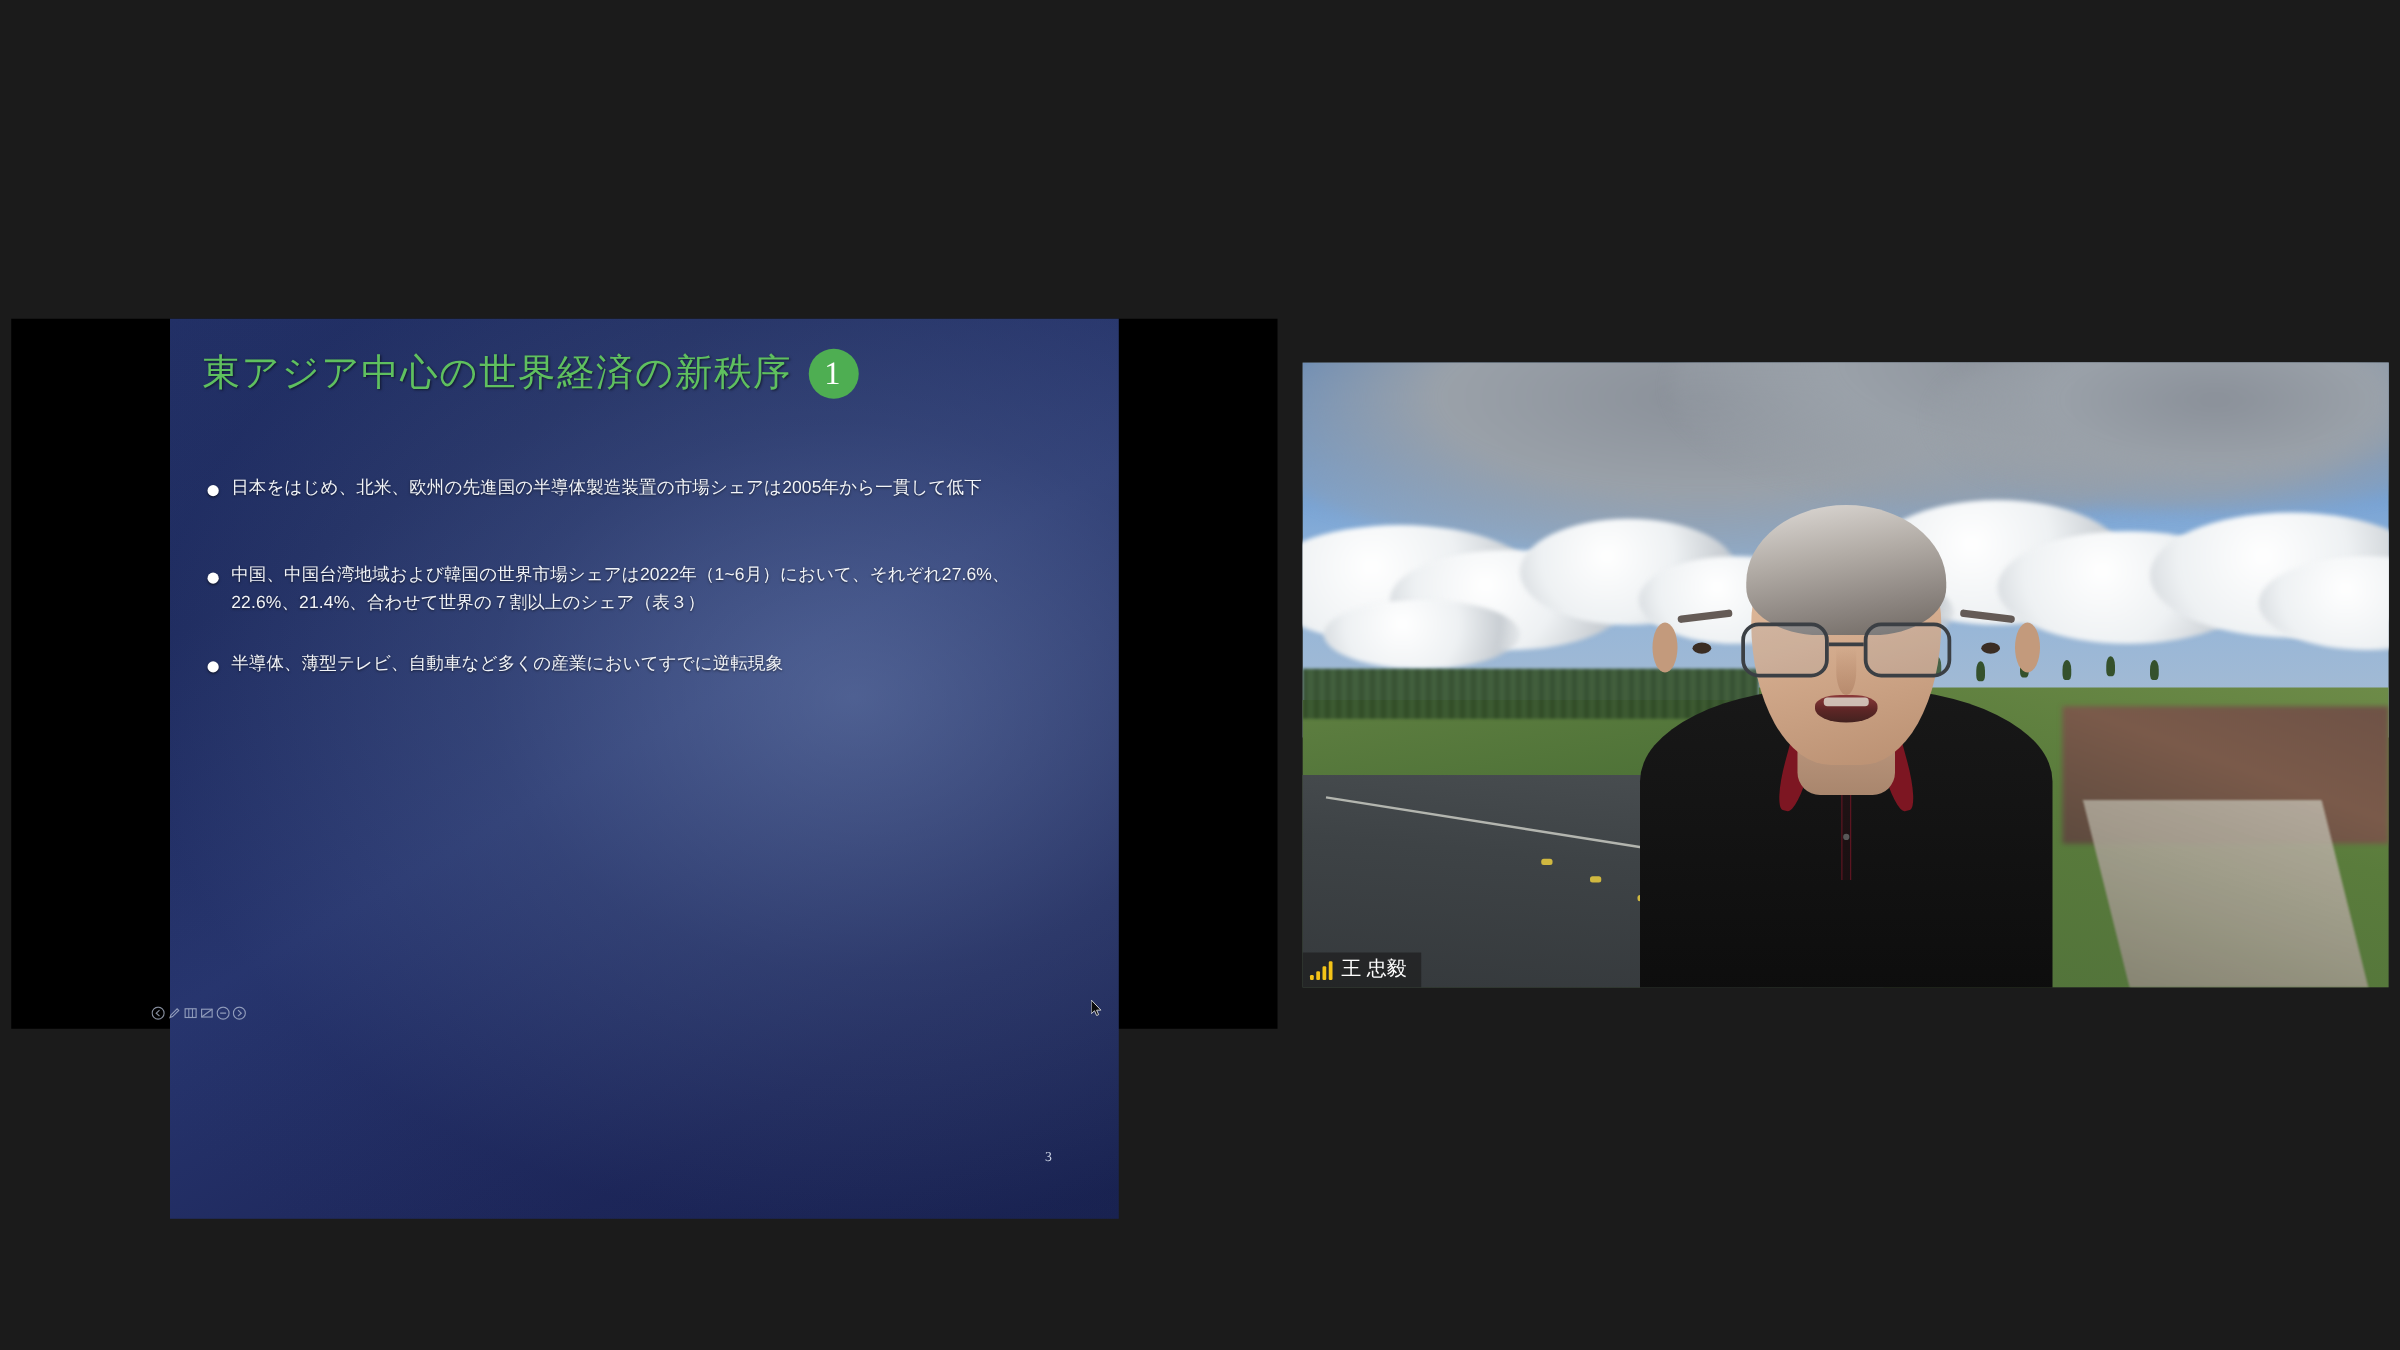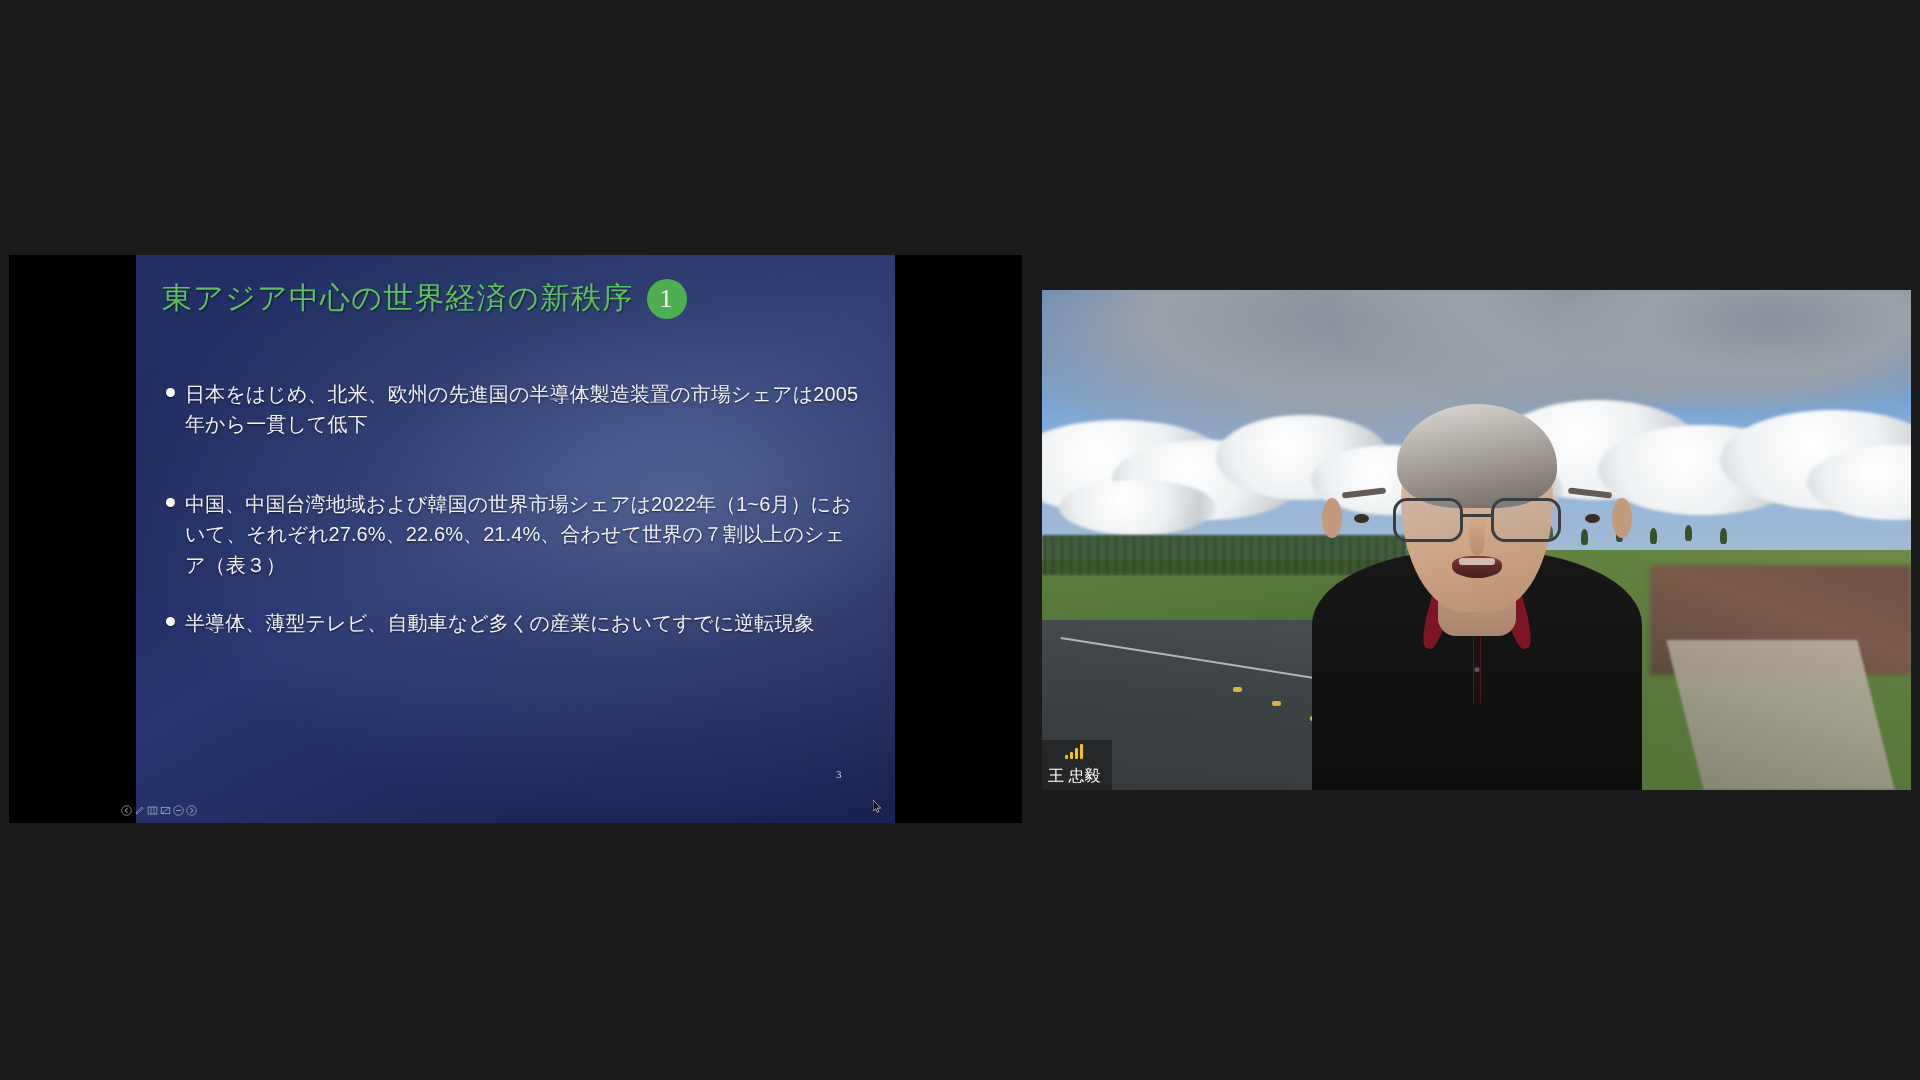--- a/index.html
+++ b/index.html
@@ -12,21 +12,21 @@
   #app { position:relative; width:1920px; height:1080px; background:#1b1b1b; }
 
   
   .share-stage {
     position:absolute; left:9px; top:255px;
     width:1013px; height:568px;
     background:#000000;
   }
   .slide {
     position:absolute; left:127px; top:0;
-    width:759px; height:568px;
+    width:759px; height:720px;
     background:
       radial-gradient(ellipse 120% 95% at 72% 42%, rgba(120,142,186,0.50) 0%, rgba(86,106,150,0.30) 32%, rgba(40,58,110,0.05) 62%, rgba(20,34,84,0) 80%),
       linear-gradient(150deg, #223066 0%, #1f2c60 22%, #27356e 48%, #1c2558 78%, #18214f 100%);
     overflow:hidden;
     text-decoration:underline;
   }
 
   .slide-title {
     position:absolute; left:26px; top:23px;
     display:flex; align-items:center; gap:13px;
@@ -45,21 +45,21 @@
     flex:none;
   }
 
   .bullets {
     position:absolute; left:25px; top:124px;
     width:700px;
   }
   .bullet {
     position:relative;
     color:#f2f4f8;
-    font-size:20px;
+    font-size:14px;
     line-height:1.52;
     padding-left:24px;
     text-shadow:0 1px 2px rgba(0,0,0,0.6);
     letter-spacing:0.1px;
   }
   .bullet::before {
     content:"";
     position:absolute; left:5px; top:9px;
     width:9px; height:9px; border-radius:50%;
     background:#ffffff;
@@ -231,21 +231,20 @@
   .teeth { position:absolute; left:50%; transform:translateX(-50%); top:178px; width:36px; height:7px; border-radius:3px; background:#d8cdc2; opacity:0.9; }
 
   
   .name-label {
     position:absolute; left:0; bottom:0;
     display:flex; align-items:center; gap:7px;
     padding:4px 12px 4px 6px;
     background:rgba(26,26,26,0.62);
     color:#ffffff; font-size:16px; line-height:1.25;
     white-space:nowrap;
-    flex-direction:column;
   }
   .signal { display:flex; align-items:flex-end; gap:2px; height:15px; }
   .bar { width:3px; background:#f3c318; border-radius:1px; }
   .bar.b1 { height:4px; }
   .bar.b2 { height:7px; }
   .bar.b3 { height:11px; }
   .bar.b4 { height:15px; }
 </style>
 </head>
 <body>

